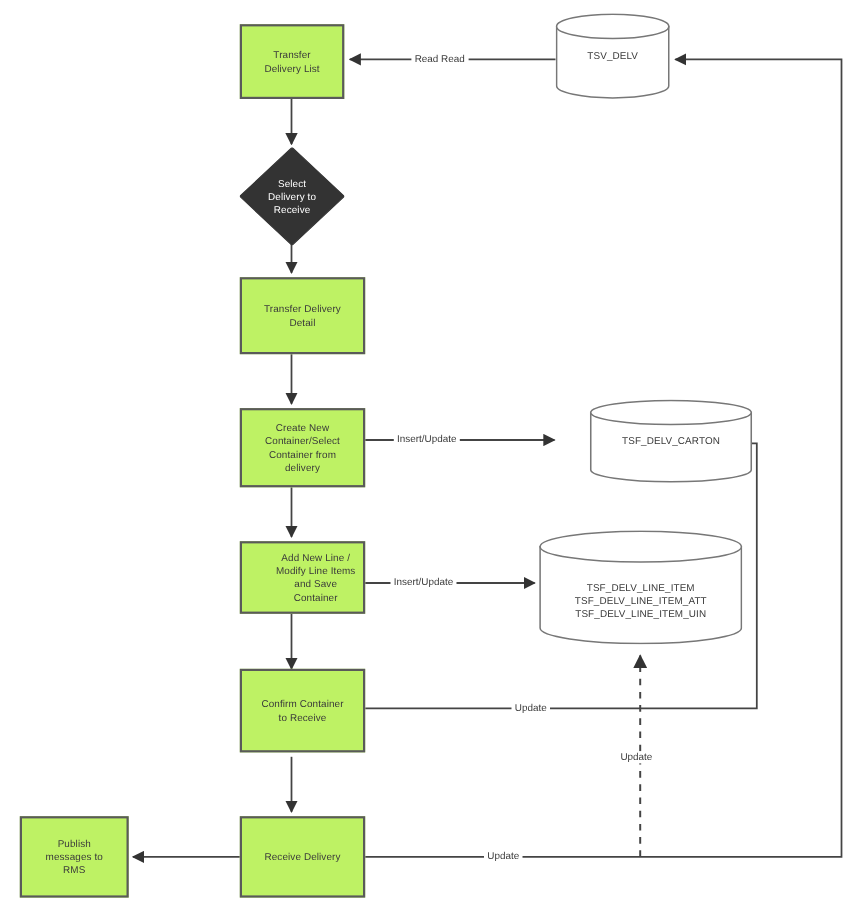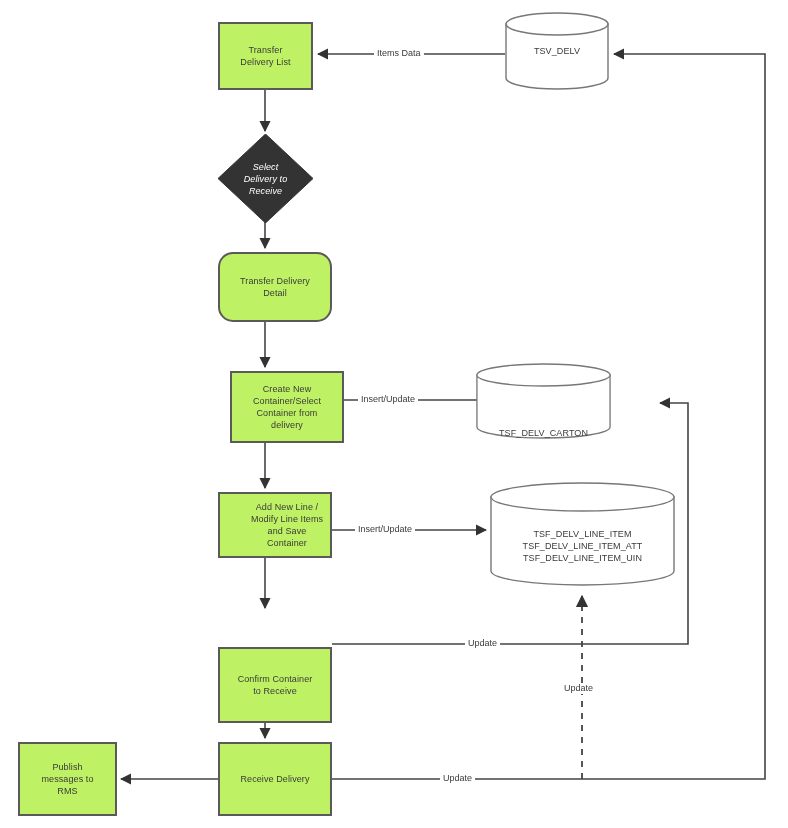--- a/index.html
+++ b/index.html
@@ -121,66 +121,66 @@
       <line x1="218" y1="779" x2="121" y2="779" marker-end="url(#arrow)"></line>
 
       <path d="M 332 779 L 765 779 L 765 54 L 614 54" marker-end="url(#arrow)"></path>
     </g>
 
     <g stroke="#444444" stroke-width="1.8" fill="none" stroke-dasharray="6 6">
       <line x1="582" y1="779" x2="582" y2="596" marker-end="url(#arrow)"></line>
     </g>
   </svg>
 
-  <div class="edge-label" style="left:374px; top:48px;">Items Data</div>
+  <div class="edge-label" style="left:374px; top:48px;">Read Read</div>
 
   <div class="edge-label" style="left:358px; top:394px;">Insert/Update</div>
 
   <div class="edge-label" style="left:355px; top:524px;">Insert/Update</div>
 
   <div class="edge-label" style="left:465px; top:638px;">Update</div>
 
   <div class="edge-label" style="left:561px; top:683px;">Update</div>
 
   <div class="edge-label" style="left:440px; top:773px;">Update</div>
 
   <div class="node process" style="left:218px; top:22px; width:95px; height:68px;">
     <span class="label" style="white-space: pre-line;">Transfer
 Delivery List</span>
   </div>
 
-  <div class="node decision" style="left:218px; top:134px; width:95px; height:89px;font-style:italic;">
+  <div class="node decision" style="left:218px; top:134px; width:95px; height:89px;">
     <svg class="dia-shape" viewBox="0 0 95 89" preserveAspectRatio="none">
       <polygon points="47.5,0 95,44.5 47.5,89 0,44.5" fill="#333333" stroke="#333333" stroke-width="1"></polygon>
     </svg>
     <span class="label" style="white-space: pre-line;">Select
 Delivery to
 Receive</span>
   </div>
 
-  <div class="node process" style="left:218px; top:252px; width:114px; height:70px;border-radius:15px;">
+  <div class="node process" style="left:218px; top:252px; width:114px; height:70px;">
     <span class="label" style="white-space: pre-line;">Transfer Delivery
 Detail</span>
   </div>
 
-  <div class="node process" style="left:230px; top:371px; width:114px; height:72px;">
+  <div class="node process" style="left:218px; top:371px; width:114px; height:72px;">
     <span class="label" style="white-space: pre-line;">Create New
 Container/Select
 Container from
 delivery</span>
   </div>
 
   <div class="node process" style="left:218px; top:492px; width:114px; height:66px;padding-left:24px;">
     <span class="label" style="white-space: pre-line;">Add New Line /
 Modify Line Items
 and Save
 Container</span>
   </div>
 
-  <div class="node process" style="left:218px; top:647px; width:114px; height:76px;">
+  <div class="node process" style="left:218px; top:608px; width:114px; height:76px;">
     <span class="label" style="white-space: pre-line;">Confirm Container
 to Receive</span>
   </div>
 
   <div class="node process" style="left:18px; top:742px; width:99px; height:74px;">
     <span class="label" style="white-space: pre-line;">Publish
 messages to
 RMS</span>
   </div>
 
@@ -189,21 +189,21 @@
   </div>
 
   <div class="node cylinder" style="left:505px; top:12px; width:104px; height:78px;text-align:center;">
     <svg class="cyl-shape" viewBox="0 0 104 78" preserveAspectRatio="none">
       <path d="M1,12 L1,66 A51,11 0 0 0 103,66 L103,12 Z" fill="#ffffff" stroke="#777777" stroke-width="1.4"></path>
       <ellipse cx="52" cy="12" rx="51" ry="11" fill="#ffffff" stroke="#777777" stroke-width="1.4"></ellipse>
     </svg>
     <span class="label" style="white-space: pre-line;">TSV_DELV</span>
   </div>
 
-  <div class="node cylinder" style="left:476px; top:363px; width:135px; height:76px;align-items:flex-end;">
+  <div class="node cylinder" style="left:536px; top:363px; width:148px; height:76px;">
     <svg class="cyl-shape" viewBox="0 0 144 76" preserveAspectRatio="none">
       <path d="M1,12 L1,64 A71,11 0 0 0 143,64 L143,12 Z" fill="#ffffff" stroke="#777777" stroke-width="1.4"></path>
       <ellipse cx="72" cy="12" rx="71" ry="11" fill="#ffffff" stroke="#777777" stroke-width="1.4"></ellipse>
     </svg>
     <span class="label" style="white-space: pre-line;">TSF_DELV_CARTON</span>
   </div>
 
   <div class="node cylinder" style="left:490px; top:482px; width:185px; height:104px;">
     <svg class="cyl-shape" viewBox="0 0 185 104" preserveAspectRatio="none">
       <path d="M1,15 L1,89 A91.5,14 0 0 0 184,89 L184,15 Z" fill="#ffffff" stroke="#777777" stroke-width="1.4"></path>

